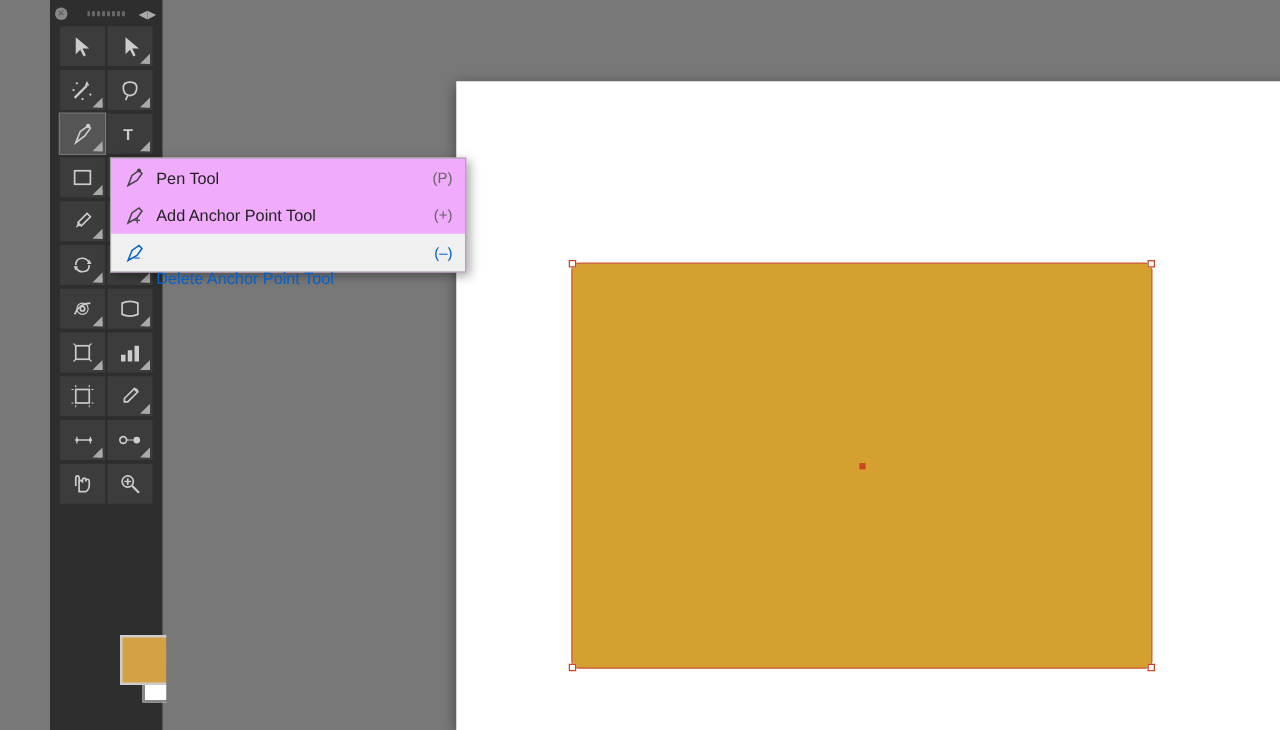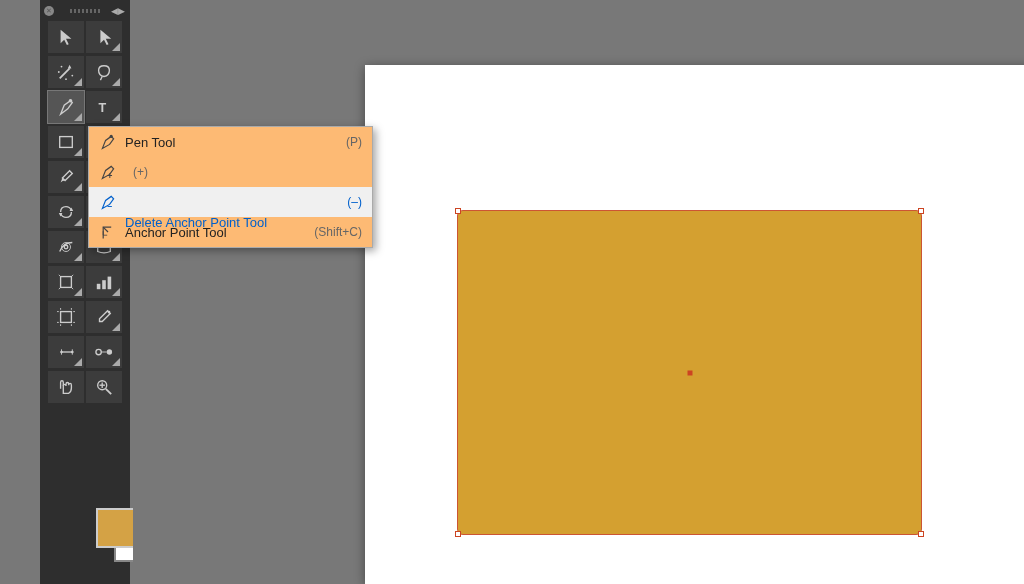--- a/index.html
+++ b/index.html
@@ -218,21 +218,21 @@
       left: 50%;
       transform: translate(-50%, -50%);
     }
 
     
     .context-menu {
       position: absolute;
       left: 88px;
       top: 126px;
       width: 285px;
-      background: #fdba74;
+      background: #f0abfc;
       border: 1px solid #aaa;
       box-shadow: 3px 3px 8px rgba(0,0,0,0.35);
       z-index: 100;
       font-size: 13px;
       font-family: 'Arial', sans-serif;
     }
 
     .menu-item {
       display: flex;
       align-items: center;
@@ -528,39 +528,29 @@
     <span class="menu-shortcut">(P)</span>
   </div>
 
   <div class="menu-item">
     <div class="menu-icon">
       <svg width="16" height="16" viewBox="0 0 20 20">
         <path d="M3,18 L7,8 L14,3 L17,6 L12,13 Z" fill="none" stroke="#444" stroke-width="1.5"></path>
         <text x="9" y="19" font-size="11" fill="#444" font-weight="bold">+</text>
       </svg>
     </div>
+    <span class="menu-label">Add Anchor Point Tool</span>
     <span class="menu-shortcut">(+)</span>
   </div>
 
   <div class="menu-item highlighted" style="color:#0060cc;">
     <div class="menu-icon">
       <svg width="16" height="16" viewBox="0 0 20 20">
         <path d="M3,18 L7,8 L14,3 L17,6 L12,13 Z" fill="none" stroke="#0060cc" stroke-width="1.5"></path>
         <text x="9" y="19" font-size="11" fill="#0060cc" font-weight="bold">–</text>
       </svg>
     </div>
     <span class="menu-label" style="color:#0060cc;margin-top:40px;">Delete Anchor Point Tool</span>
     <span class="menu-shortcut" style="color:#0060cc;">(–)</span>
   </div>
 
-  <div class="menu-item">
-    <div class="menu-icon">
-      <svg width="16" height="16" viewBox="0 0 20 20">
-        <path d="M4,18 L4,4 L14,4" fill="none" stroke="#444" stroke-width="1.5"></path>
-        <path d="M4,4 L10,10" fill="none" stroke="#444" stroke-width="1.5"></path>
-        <polyline points="4,9 4,14 9,14" fill="none" stroke="#444" stroke-width="1"></polyline>
-      </svg>
-    </div>
-    <span class="menu-label">Anchor Point Tool</span>
-    <span class="menu-shortcut">(Shift+C)</span>
-  </div>
 
 </div>
 
 </body></html>

